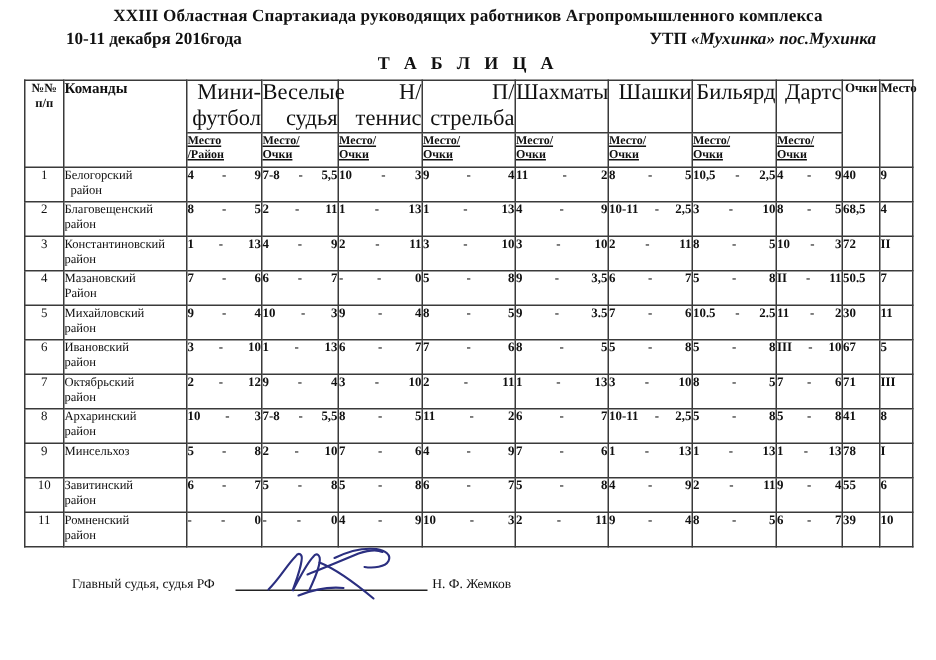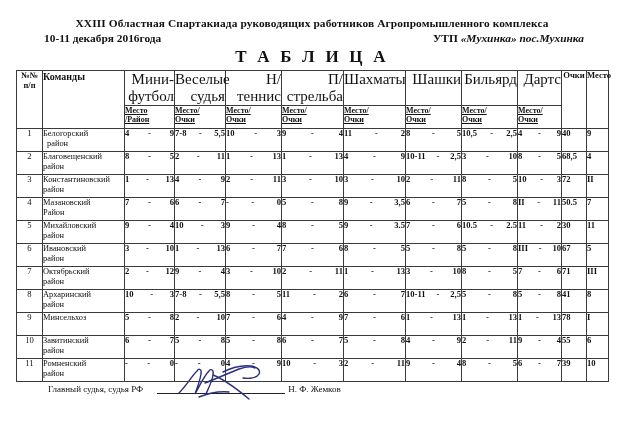--- a/index.html
+++ b/index.html
@@ -18,21 +18,21 @@
   .page {
     width: 624px;
     height: 440px;
     position: relative;
     box-sizing: border-box;
     padding: 0;
   }
 
   
   .doc-head {
-    padding: 16px 16px 0 16px;
+    padding: 4px 16px 0 16px;
   }
   .title-line1 {
     text-align: center;
     font-weight: bold;
     font-size: 11.4px;
     letter-spacing: 0.1px;
     line-height: 1.25;
     white-space: nowrap;
   }
   .title-line2 {
@@ -46,21 +46,21 @@
     text-align: right;
   }
   .venue {
     font-style: italic;
     font-weight: bold;
   }
   .venue .venue-pre { font-style: normal; }
   .table-caption {
     text-align: center;
     font-weight: bold;
-    font-size: 17px;
+    font-size: 12px;
     letter-spacing: 3.2px;
     margin-top: 1px;
     margin-bottom: 3px;
   }
 
   
   .tbl-wrap {
     padding: 0 16px;
   }
   table.results {

